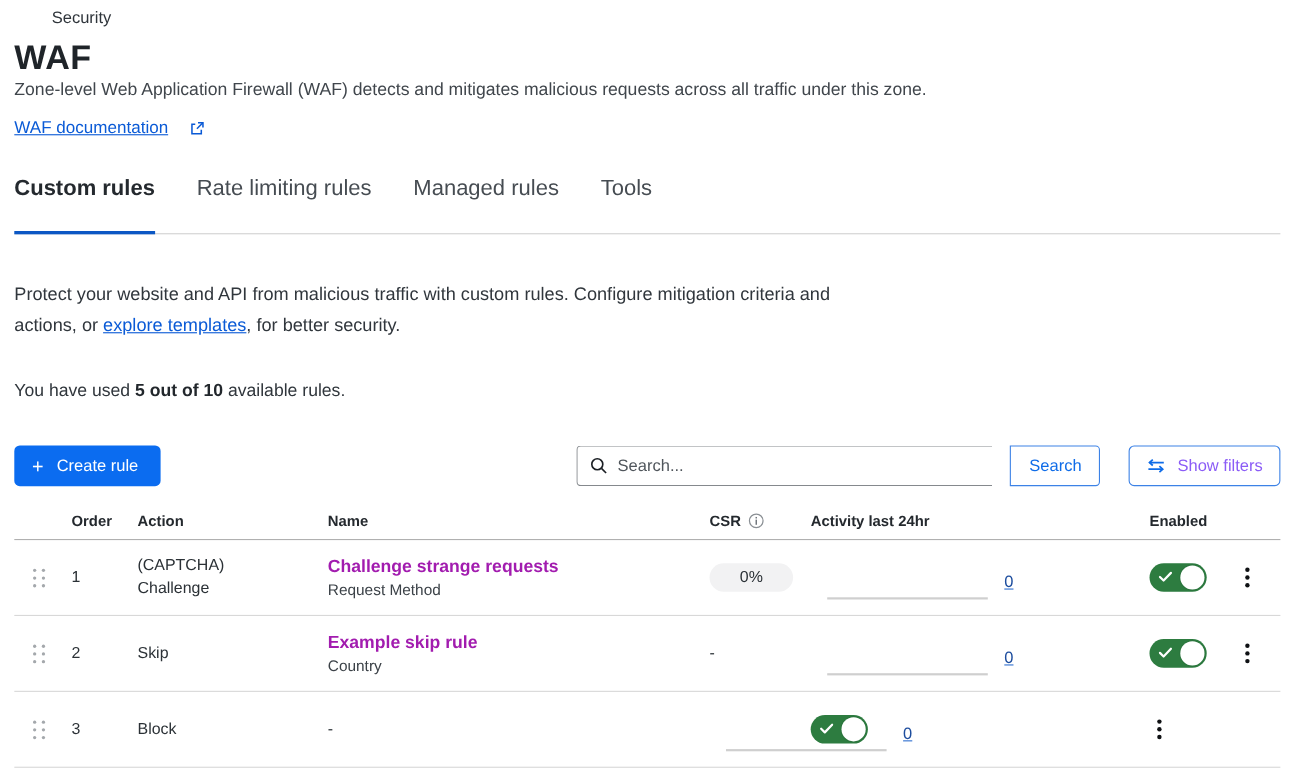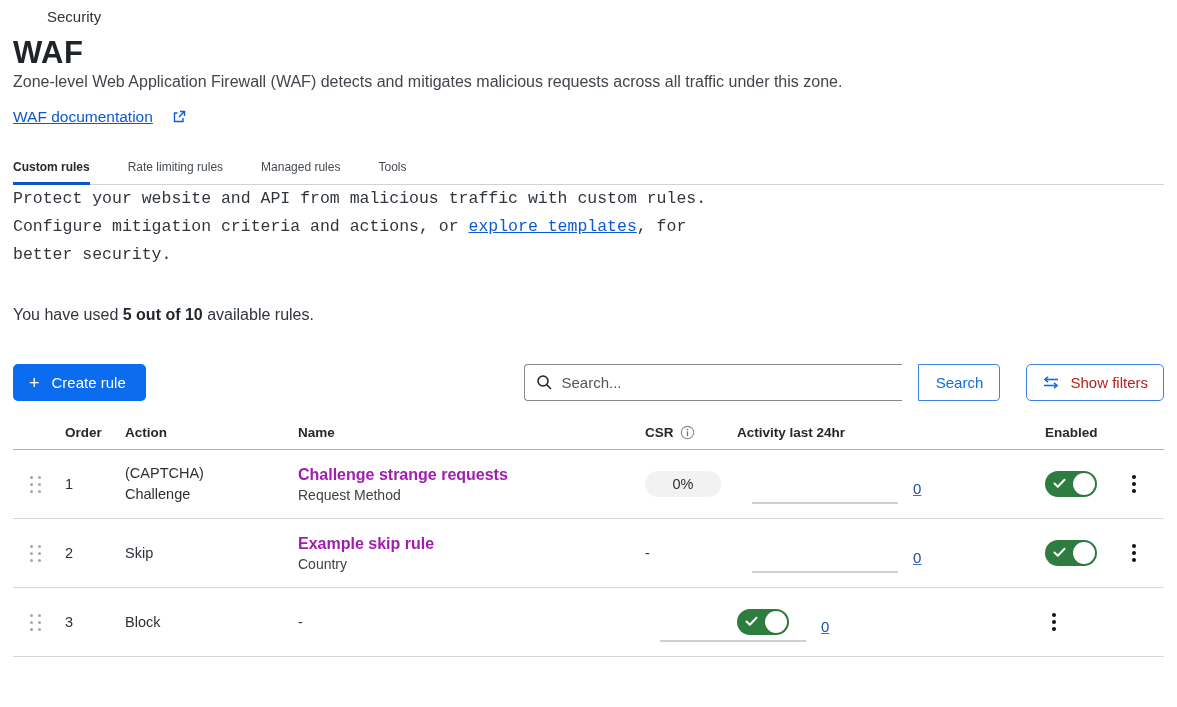--- a/index.html
+++ b/index.html
@@ -14,28 +14,28 @@
   
   .breadcrumb { font-size: 15px; color: #2f353b; line-height: 18px; margin-left: 34px; }
   .page-title { font-size: 31px; font-weight: 700; color: #1f2429; margin-top: 8px; line-height: 38px; letter-spacing: 0.5px; }
   .page-desc { font-size: 16px; color: #40464c; line-height: 20px; }
   .doc-row { margin-top: 16px; display: flex; align-items: center; gap: 19px; }
   a.link { color: #0a5ad6; text-decoration: underline; font-size: 15.5px; cursor: pointer; }
   .ext-icon svg { display: block; }
 
   
   .tabs { margin-top: 34px; display: flex; gap: 38px; border-bottom: 1px solid #d2d2d2; }
-  .tab { font-size: 12px; color: #464c52; padding-bottom: 10px; cursor: pointer; position: relative; }
+  .tab { font-size: 20px; color: #464c52; padding-bottom: 29px; cursor: pointer; position: relative; }
   .tab.active { font-weight: 700; color: #24292e; }
   .tab.active::after {
     content: ""; position: absolute; left: 0; right: 0; bottom: -1px; height: 3px; background: #0c57c4;
   }
 
   
-  .intro { font-size: 16.5px; line-height: 28px; color: #30363c; max-width: 742px; font-family: Liberation Mono, monospace; }
+  .intro { margin-top: 41px; font-size: 16.5px; line-height: 28px; color: #30363c; max-width: 742px; }
   .intro a { font-size: 16.5px; }
   .usage { margin-top: 36px; font-size: 16px; color: #30363c; line-height: 20px; }
   .usage b { font-weight: 700; color: #22272c; }
 
   
   .toolbar { margin-top: 39px; display: flex; justify-content: space-between; align-items: center; height: 37px; }
   .btn-create {
     height: 37px; background: #0b6cf0; color: #fff; border: none; border-radius: 5px;
     padding: 0 20px 0 16px; font-size: 15px; display: flex; align-items: center; gap: 12px; cursor: pointer;
     font-family: "Liberation Sans", sans-serif;
@@ -48,21 +48,21 @@
     width: 100%; height: 37px; border: 1px solid #85898d; border-right: none; border-radius: 4px 0 0 4px;
     padding: 0 10px 0 36px; font-size: 15px; color: #33383d; font-family: "Liberation Sans", sans-serif; outline: none;
   }
   .search-input::placeholder { color: #50565c; opacity: 1; }
   .btn-search {
     width: 82px; height: 37px; background: #fff; border: 1px solid #3c82e6; border-radius: 0 4px 4px 0;
     color: #0f6ce8; font-size: 15px; cursor: pointer; font-family: "Liberation Sans", sans-serif;
   }
   .btn-filters {
     margin-left: 10px; height: 37px; background: #fff; border: 1px solid #3c82e6; border-radius: 5px;
-    color: #b91c1c; font-size: 15px; cursor: pointer; display: flex; align-items: center; gap: 10px; padding: 0 15px;
+    color: #8b5cf6; font-size: 15px; cursor: pointer; display: flex; align-items: center; gap: 10px; padding: 0 15px;
     font-family: "Liberation Sans", sans-serif;
   }
 
   
   .tbl { margin-top: 24px; }
   .tbl-grid { display: grid; grid-template-columns: 52px 60px 173px 347px 92px 308px 80px 1fr; }
   .tbl-head { padding-bottom: 9px; border-bottom: 1px solid #b0b0b0; }
   .tbl-head .h { font-size: 13.5px; font-weight: 700; color: #24292e; display: flex; align-items: center; gap: 6px; }
   .tbl-row { height: 69px; border-bottom: 1px solid #d8d8d8; align-items: center; }
   .cell { min-width: 0; }

